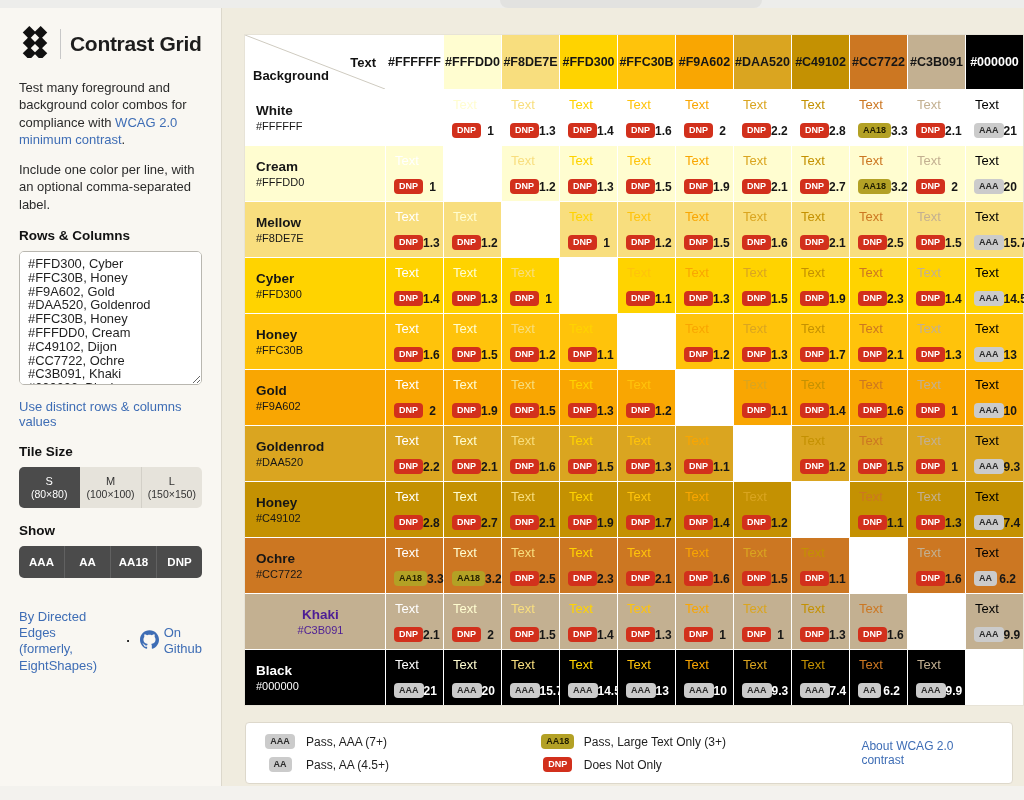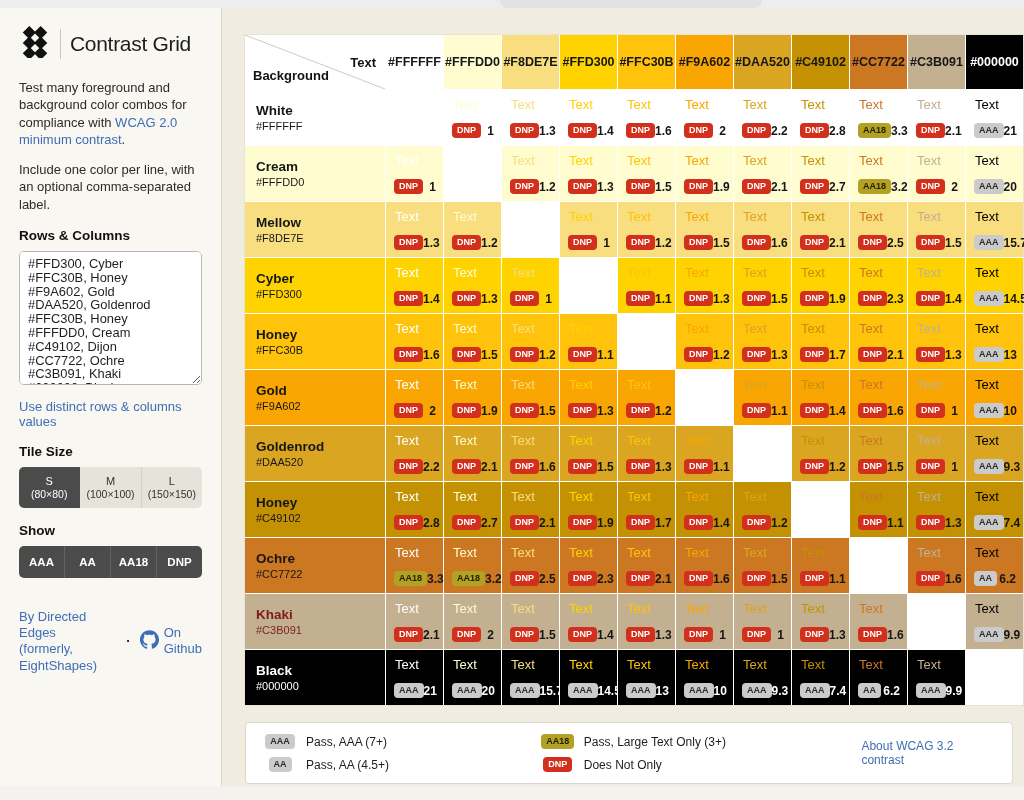--- a/index.html
+++ b/index.html
@@ -7,21 +7,21 @@
   .app { position:relative; width:1024px; height:800px; background:#f0ecdf; overflow:hidden; }
   .topbar { position:absolute; top:0; left:0; right:0; height:8px; background:#ededeb; }
   .toppill { position:absolute; top:0; left:500px; width:262px; height:8px; background:#e2e2e0; border-radius:0 0 9px 9px; }
   .bottombar { position:absolute; left:0; right:0; bottom:0; height:14px; background:#f3f2ee; }
 
   
   .sidebar { position:absolute; left:0; top:8px; bottom:0; width:222px; background:#f9f7f2;
              border-right:1px solid #dcd8cc; padding:18px 19px; }
   .logo-row { display:flex; align-items:center; gap:9px; margin-bottom:17px; }
   .logo-divider { width:1px; height:30px; background:#c8c8c8; }
-  .app-title { font-size:21px; font-weight:400; color:#1d1d1d; letter-spacing:-0.3px; }
+  .app-title { font-size:21px; font-weight:700; color:#1d1d1d; letter-spacing:-0.3px; }
   .p { font-size:13px; color:#2b2b2b; line-height:1.33; margin-bottom:13px; }
   .link { color:var(--blue); text-decoration:none; cursor:pointer; }
   .section-label { font-weight:700; font-size:13.5px; color:#111; margin:15px 0 8px; }
   .color-input { width:100%; height:134px; border:1px solid #b9b7b0; border-radius:5px; background:#fff;
                  padding:5px 8px; font:12.9px/1.07 "Liberation Sans",sans-serif; color:#1f1f1f; resize:vertical; }
   .distinct-link { display:block; font-size:13px; margin:10px 0 4px; }
   .seg-group { display:flex; border-radius:5px; overflow:hidden; }
   .seg { flex:1; text-align:center; padding:7px 0 6px; background:#e6e3db; color:#333; font-size:11px;
          line-height:1.3; border-right:1px solid #d3d0c8; cursor:pointer; }
   .seg:last-child { border-right:none; }
@@ -848,21 +848,21 @@
           <div class="ratio" style="color: rgb(22, 22, 22);">1.6</div>
         </div>
       </div>
       <div class="cell" style="background: rgb(204, 119, 34);">
         <div class="sample" style="color: rgb(0, 0, 0);">Text</div>
         <div class="cell-bottom">
           <div class="badge b-AA">AA</div>
           <div class="ratio" style="color: rgb(22, 22, 22);">6.2</div>
         </div>
       </div>
-      <div class="rlabel" style="background: rgb(195, 176, 145); color: #7f1d1d;">
+      <div class="rlabel" style="background: rgb(195, 176, 145); color: #4c1d95; align-items: center;">
         <div class="rname">Khaki</div>
         <div class="rhex">#C3B091</div>
       </div>
       <div class="cell" style="background: rgb(195, 176, 145);">
         <div class="sample" style="color: rgb(255, 255, 255);">Text</div>
         <div class="cell-bottom">
           <div class="badge b-DNP">DNP</div>
           <div class="ratio" style="color: rgb(22, 22, 22);">2.1</div>
         </div>
       </div>
@@ -1029,17 +1029,17 @@
           </span>
         <span>Pass, Large Text Only (3+)</span>
       </div>
       <div class="litem">
         <span class="bslot">
             <span class="badge legend-badge b-DNP">DNP</span>
           </span>
         <span>Does Not Only</span>
       </div>
     </div>
-    <a class="link about-link">About WCAG 3.2 contrast</a>
+    <a class="link about-link">About WCAG 2.0 contrast</a>
   </div>
 
   <div class="bottombar"></div>
 </div>
 
 </body></html>

